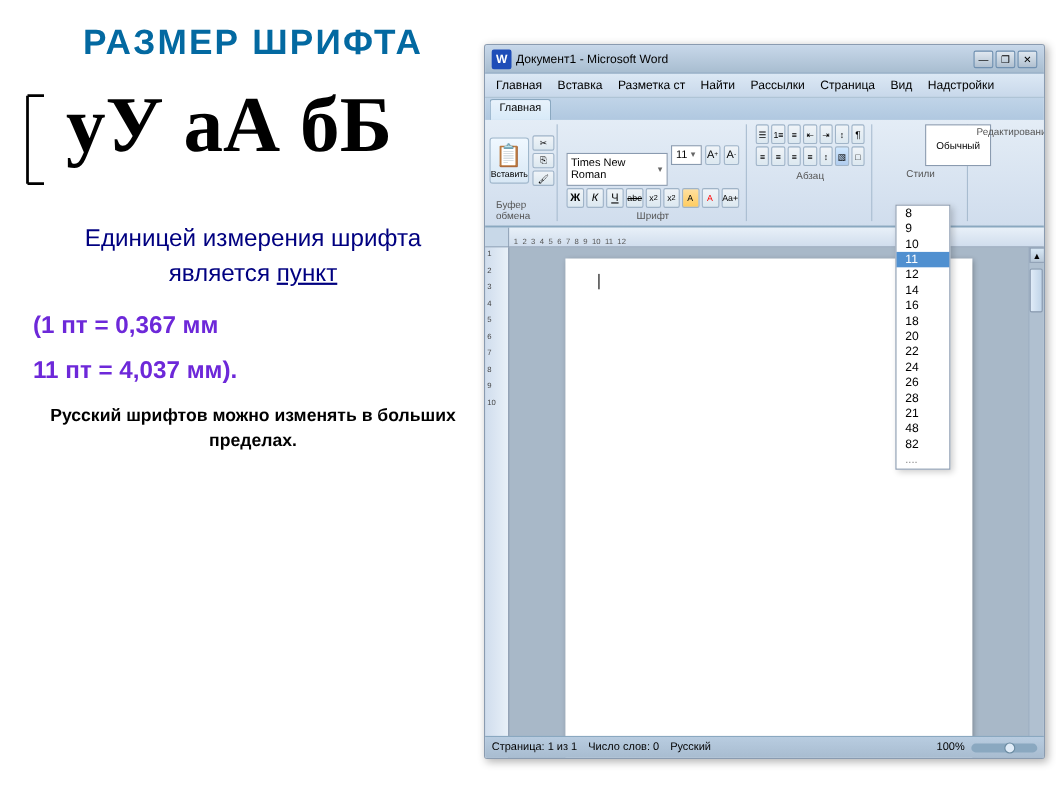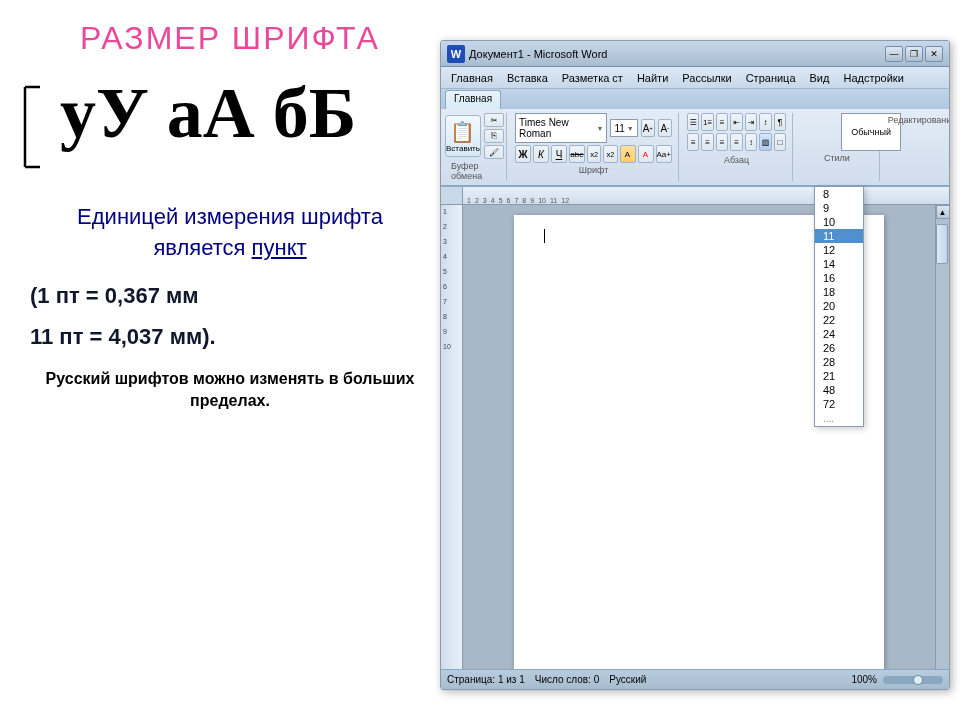--- a/index.html
+++ b/index.html
@@ -17,22 +17,22 @@
       position: absolute;
       left: 20px;
       top: 0;
       width: 420px;
       height: 720px;
     }
 
     .page-title {
       text-align: center;
       font-size: 32px;
-      font-weight: 400;
-      color: #ec4899;
+      font-weight: 700;
+      color: #0369a1;
       margin-top: 20px;
       margin-bottom: 20px;
       letter-spacing: 2px;
     }
 
     .font-demo {
       display: flex;
       align-items: flex-start;
       margin-bottom: 30px;
     }
@@ -63,21 +63,21 @@
       margin-bottom: 15px;
       line-height: 1.4;
     }
 
     .description-main u {
       text-decoration: underline;
     }
 
     .description-formula {
       font-size: 22px;
-      color: #0f172a;
+      color: #6d28d9;
       font-weight: bold;
       margin-bottom: 8px;
       line-height: 1.5;
     }
 
     .description-note {
       font-size: 16px;
       color: #000;
       font-weight: bold;
       text-align: center;
@@ -270,20 +270,21 @@
     .font-name-box {
       width: 105px;
       height: 18px;
       border: 1px solid #8a9bb0;
       background: #fff;
       font-size: 10px;
       padding: 14px 3px;
       display: flex;
       align-items: center;
       justify-content: space-between;
+      margin-top: 26px;
     }
 
     .font-size-box {
       width: 30px;
       height: 18px;
       border: 1px solid #8a9bb0;
       background: #fff;
       font-size: 10px;
       padding: 1px 3px;
       display: flex;
@@ -775,21 +776,21 @@
     <div class="dropdown-item">14</div>
     <div class="dropdown-item">16</div>
     <div class="dropdown-item">18</div>
     <div class="dropdown-item">20</div>
     <div class="dropdown-item">22</div>
     <div class="dropdown-item">24</div>
     <div class="dropdown-item">26</div>
     <div class="dropdown-item">28</div>
     <div class="dropdown-item">21</div>
     <div class="dropdown-item">48</div>
-    <div class="dropdown-item">72</div>
+    <div class="dropdown-item">82</div>
     <div class="dropdown-dots">....</div>
   </div>
 
   <div class="status-bar">
     <span>Страница: 1 из 1</span>
     <span>Число слов: 0</span>
     <span>Русский</span>
     <div class="status-right">
       <span>100%</span>
       <div class="zoom-slider">

